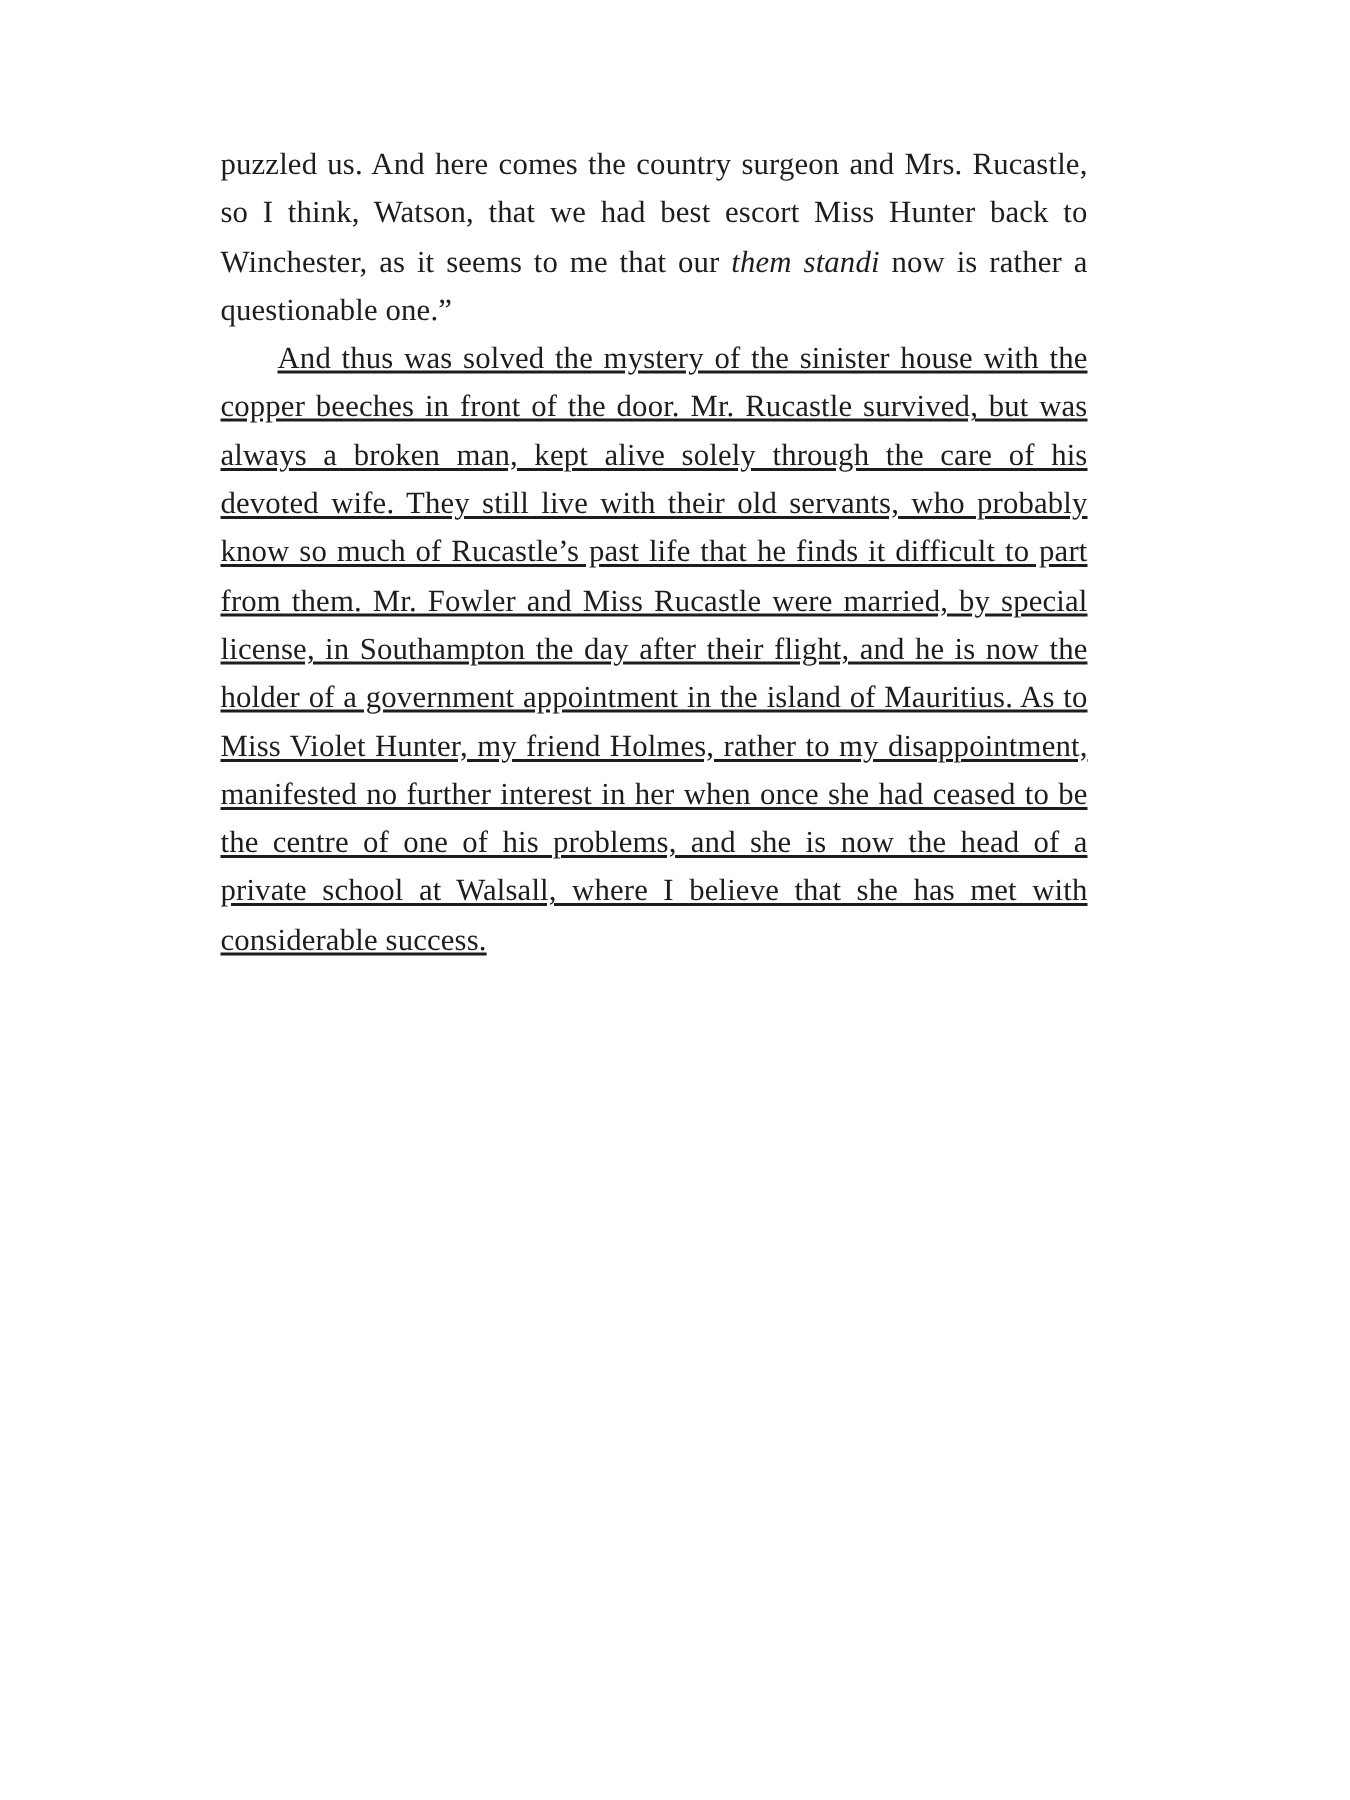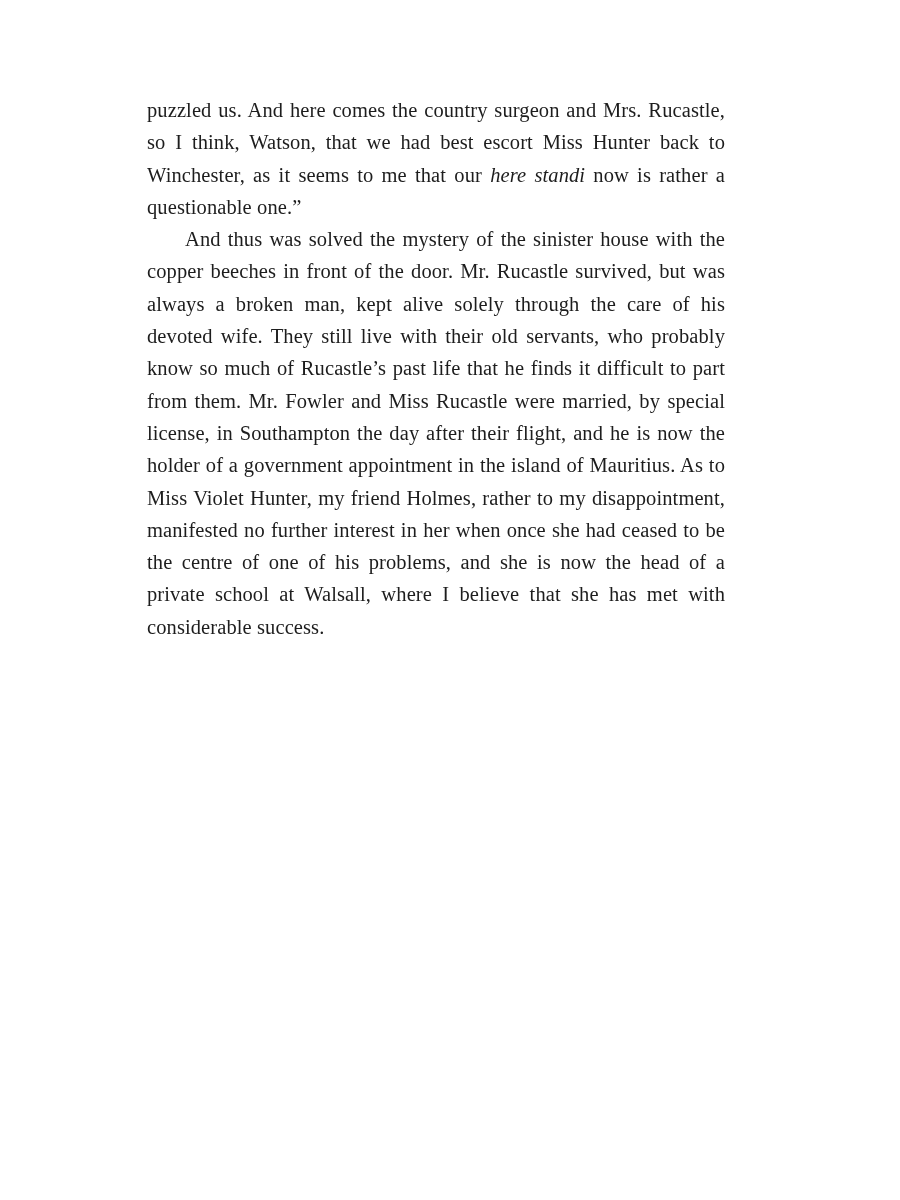--- a/index.html
+++ b/index.html
@@ -27,26 +27,27 @@
       letter-spacing: 0.1px;
     }
     .text-block p {
       margin: 0;
       padding: 0;
       hyphens: manual;
       -webkit-hyphens: manual;
     }
     .text-block p.indent {
       text-indent: 38px;
+      text-decoration: underline;
     }
     .italic {
       font-style: italic;
     }
   </style>
 </head>
 <body>
 
 <div class="page">
   <div class="text-block">
-      <p><span>puzzled us. And here comes the country surgeon and Mrs. Rucastle, so I think, Watson, that we had best escort Miss Hunter back to Winchester, as it seems to me that our </span><span class="italic">here standi</span><span> now is rather a questionable one.”</span></p>
+      <p><span>puzzled us. And here comes the country surgeon and Mrs. Rucastle, so I think, Watson, that we had best escort Miss Hunter back to Winchester, as it seems to me that our </span><span class="italic">them standi</span><span> now is rather a questionable one.”</span></p>
       <p class="indent"><span>And thus was solved the mystery of the sinister house with the copper beeches in front of the door. Mr. Rucastle survived, but was always a broken man, kept alive solely through the care of his devoted wife. They still live with their old servants, who probably know so much of Rucastle’s past life that he finds it difficult to part from them. Mr. Fowler and Miss Rucastle were married, by special license, in South­ampton the day after their flight, and he is now the holder of a government appointment in the island of Mauritius. As to Miss Violet Hunter, my friend Holmes, rather to my disap­pointment, manifested no further interest in her when once she had ceased to be the centre of one of his problems, and she is now the head of a private school at Walsall, where I believe that she has met with considerable success.</span></p>
     </div>
 </div>
 
 </body></html>

